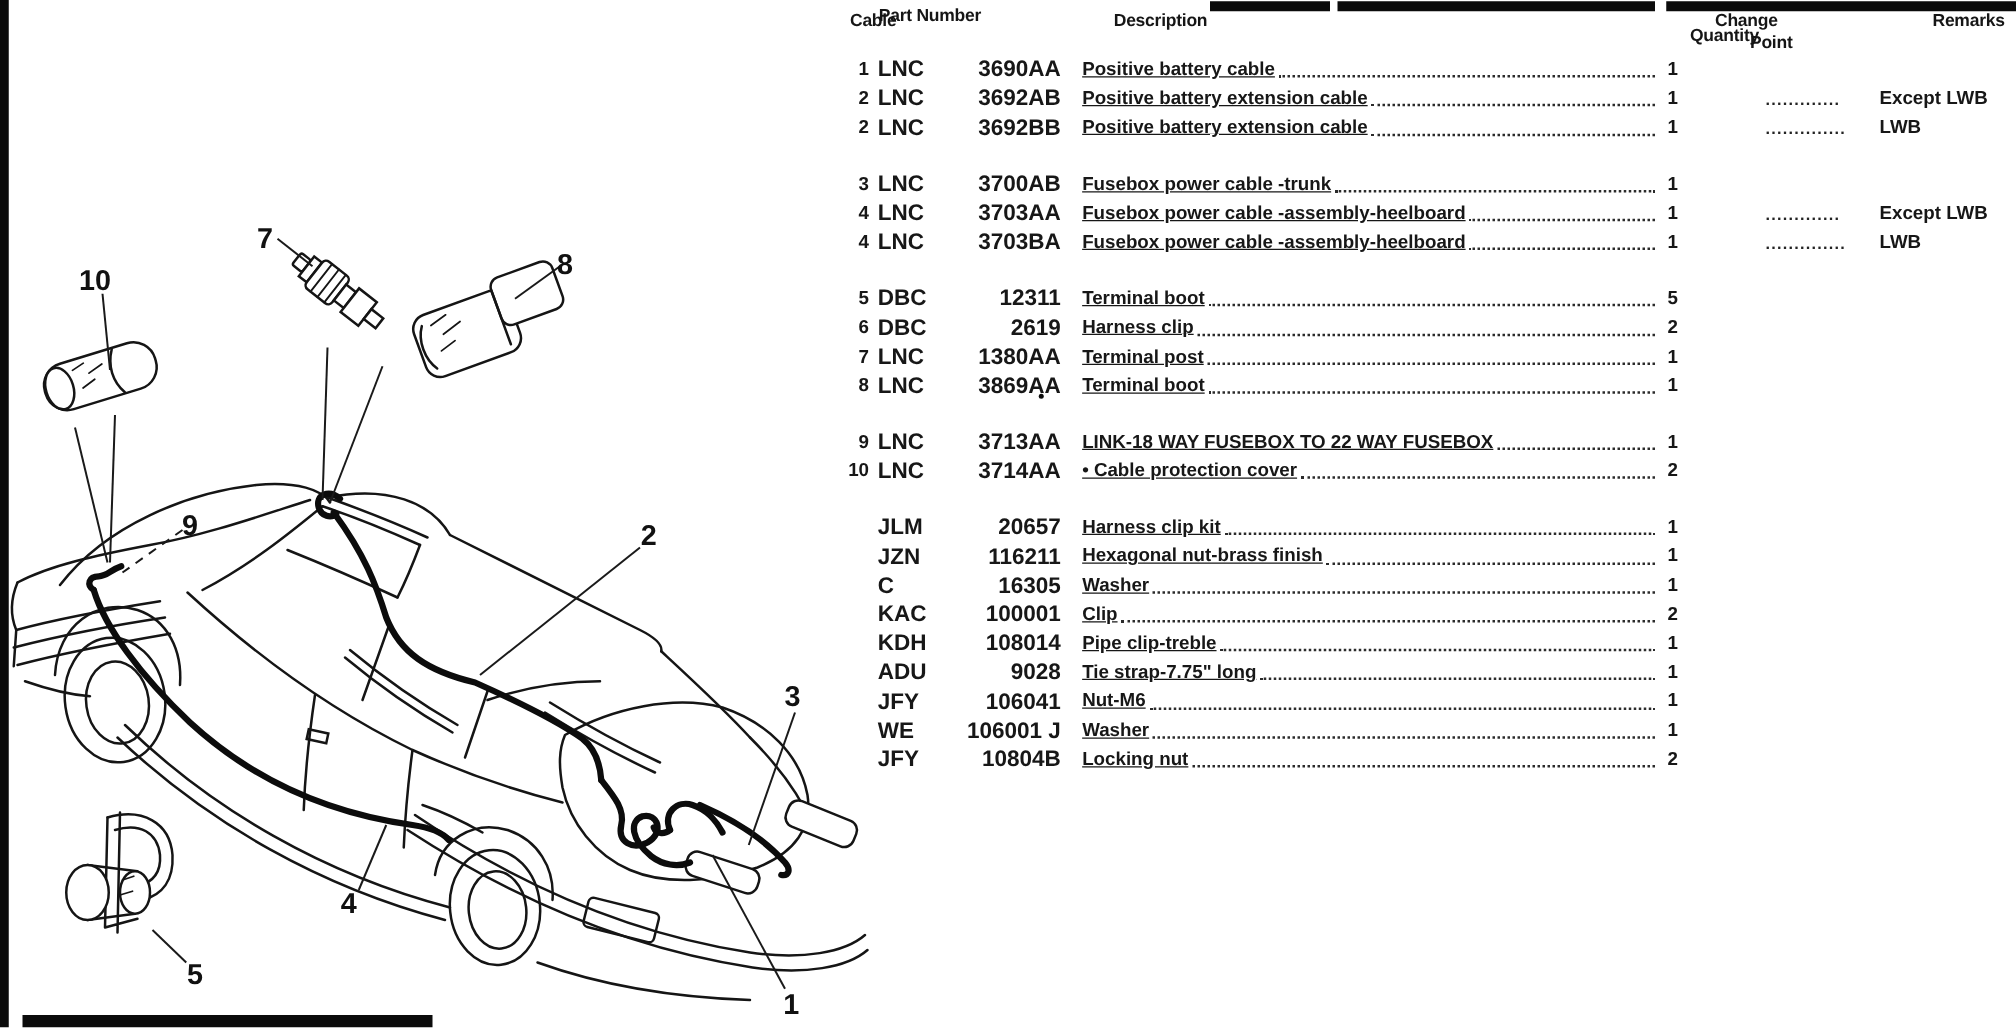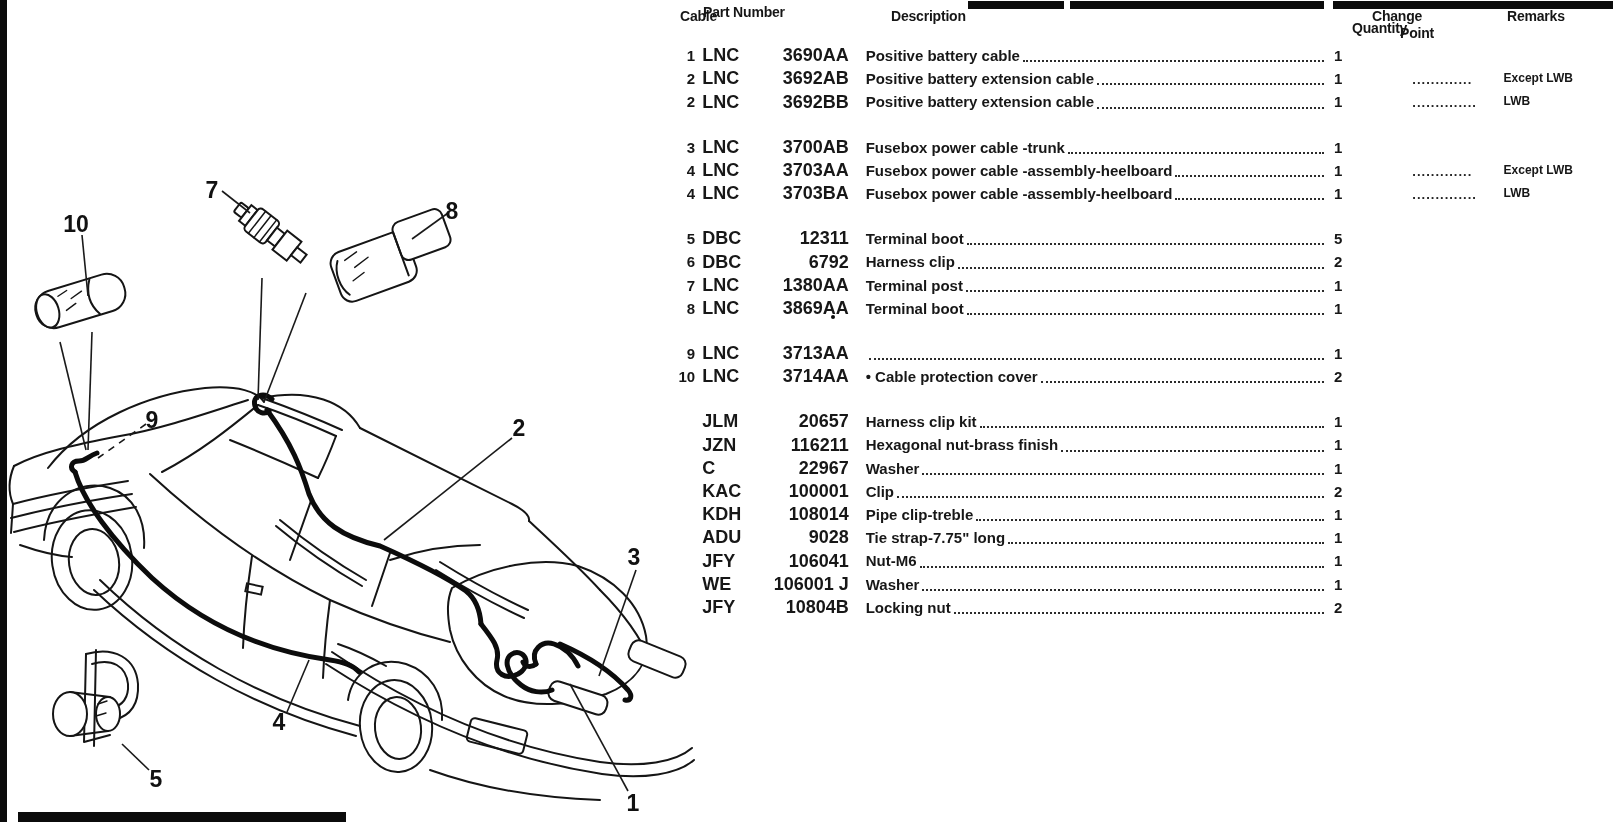--- a/index.html
+++ b/index.html
@@ -16,26 +16,26 @@
     white-space:nowrap;letter-spacing:-0.2px;
   }
   #rows{position:absolute;left:662px;top:44px;width:951px;}
   .prow{display:flex;height:23.2px;line-height:23px;font-weight:700;color:#171717;}
   .prow.gap{margin-top:22px;}
   .c-illus{width:34px;text-align:right;font-size:15px;}
   .c-part{margin-left:7px;width:150px;display:flex;font-size:18px;align-items:flex-end;}
   .pfx{width:52px;}
   .num{flex:1;text-align:right;white-space:pre;margin-top:12px;}
   .c-desc{margin-left:17px;width:488px;display:flex;font-size:15px;}
-  .dtext{white-space:nowrap;}
+  .dtext{white-space:nowrap;text-decoration:underline;}
   .leader{flex:1;border-bottom:2px dotted #2b2b2b;margin:0 2px 5px 3px;min-width:8px;}
   .qty{width:16px;text-align:right;}
   .c-change{margin-left:70px;width:75px;font-size:13px;letter-spacing:1px;
             overflow:hidden;white-space:nowrap;color:#232323;padding-top:1px;}
-  .c-rem{margin-left:18px;width:112px;font-size:12px;white-space:nowrap;}
+  .c-rem{margin-left:18px;width:112px;font-size:15px;white-space:nowrap;}
 </style>
 </head>
 <body>
 
 <svg id="diagram-svg" width="1613" height="822" viewBox="0 0 1613 822">
   <g stroke="#151515" stroke-width="2" fill="none" stroke-linecap="round">
 
     <path d="M 14,466 C 40,452 78,444 120,436 C 165,428 210,412 248,400"></path>
     <path d="M 14,466 C 9,478 8,492 13,504"></path>
     <path d="M 13,504 C 50,494 90,487 128,481"></path>
@@ -180,21 +180,21 @@
   </g>
 </svg>
 
 <div id="table-header">
   <span style="left:680px;top:8px">Cable</span>
   <span style="left:703px;top:4px">Part Number</span>
   <span style="left:891px;top:8px">Description</span>
   <span style="left:1352px;top:20px">Quantity</span>
   <span style="left:1372px;top:8px">Change</span>
   <span style="left:1400px;top:25px">Point</span>
-  <span style="left:1507px;top:8px">Remarks</span>
+  <span style="left:1546px;top:8px">Remarks</span>
 </div>
 
 <div id="rows">
     <div class="prow">
       <span class="c-illus">1</span>
       <span class="c-part">
         <span class="pfx">LNC</span>
         <span class="num">3690AA</span>
       </span>
       <span class="c-desc">
@@ -286,21 +286,21 @@
         <span class="leader"></span>
         <span class="qty">5</span>
       </span>
       <span class="c-change"></span>
       <span class="c-rem"></span>
     </div>
     <div class="prow">
       <span class="c-illus">6</span>
       <span class="c-part">
         <span class="pfx">DBC</span>
-        <span class="num">6792</span>
+        <span class="num">2619</span>
       </span>
       <span class="c-desc">
         <span class="dtext">Harness clip</span>
         <span class="leader"></span>
         <span class="qty">2</span>
       </span>
       <span class="c-change"></span>
       <span class="c-rem"></span>
     </div>
     <div class="prow">
@@ -331,20 +331,21 @@
       <span class="c-change"></span>
       <span class="c-rem"></span>
     </div>
     <div class="prow gap">
       <span class="c-illus">9</span>
       <span class="c-part">
         <span class="pfx">LNC</span>
         <span class="num">3713AA</span>
       </span>
       <span class="c-desc">
+        <span class="dtext">LINK-18 WAY FUSEBOX TO 22 WAY FUSEBOX</span>
         <span class="leader"></span>
         <span class="qty">1</span>
       </span>
       <span class="c-change"></span>
       <span class="c-rem"></span>
     </div>
     <div class="prow">
       <span class="c-illus">10</span>
       <span class="c-part">
         <span class="pfx">LNC</span>
@@ -383,21 +384,21 @@
         <span class="leader"></span>
         <span class="qty">1</span>
       </span>
       <span class="c-change"></span>
       <span class="c-rem"></span>
     </div>
     <div class="prow">
       <span class="c-illus"></span>
       <span class="c-part">
         <span class="pfx">C</span>
-        <span class="num">22967</span>
+        <span class="num">16305</span>
       </span>
       <span class="c-desc">
         <span class="dtext">Washer</span>
         <span class="leader"></span>
         <span class="qty">1</span>
       </span>
       <span class="c-change"></span>
       <span class="c-rem"></span>
     </div>
     <div class="prow">

